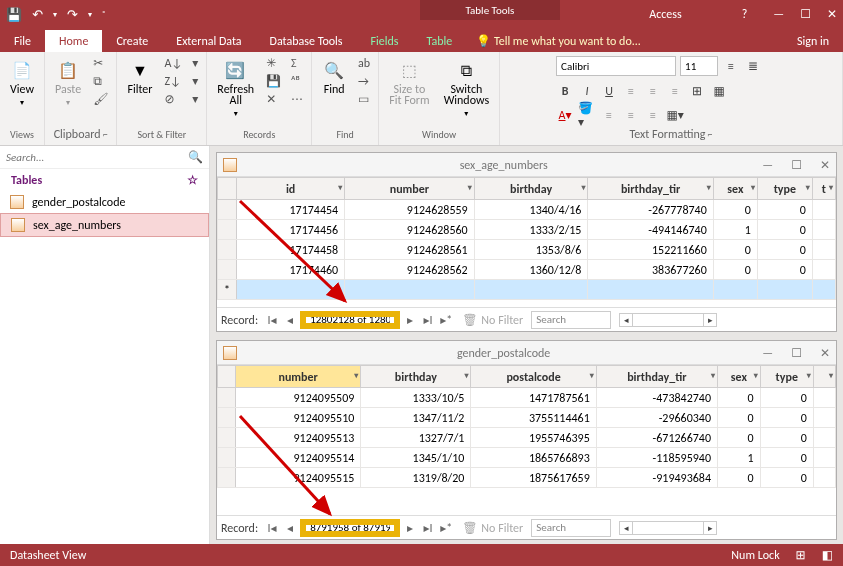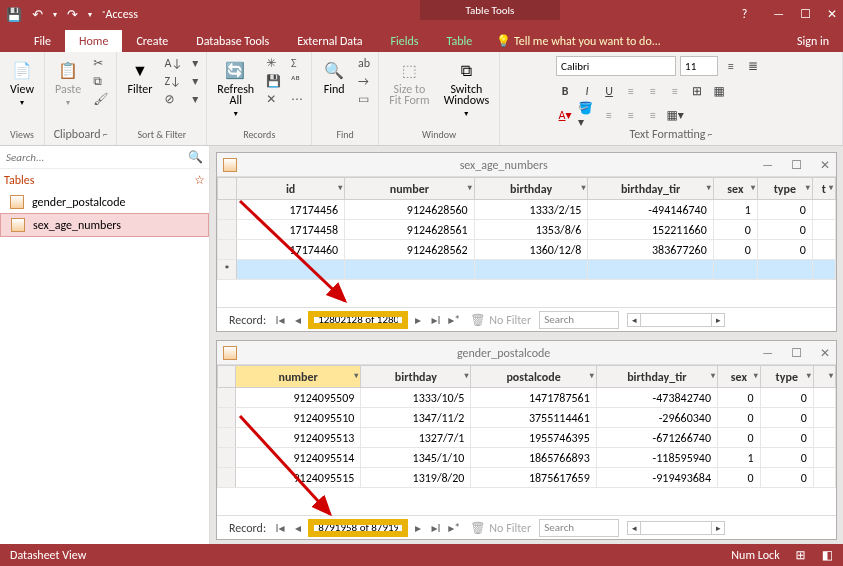--- a/index.html
+++ b/index.html
@@ -1,25 +1,25 @@
 <!DOCTYPE html>
 <html><head>
 <meta charset="utf-8">
 <style>
 *{box-sizing:border-box;margin:0;padding:0;font-family:"Segoe UI",Calibri,sans-serif;font-size:12px}
 body{background:#fff;width:843px;height:566px;overflow:hidden;position:relative}
 .titlebar{height:28px;background:#a4373a;display:flex;align-items:center;color:#fff;padding:0 6px}
 .qat{display:flex;gap:10px;align-items:center}
 .qat span{font-size:13px}
-.app-title{flex:1;text-align:left;font-size:12px}
+.app-title{flex:1;text-align:right;font-size:12px}
 .app-title span{margin-right:60px}
 .table-tools{position:absolute;left:420px;top:0;width:140px;height:20px;background:#8a2e31;display:flex;align-items:center;justify-content:center;color:#fff;font-size:11px}
 .win-btns{display:flex;gap:16px;font-size:13px}
 .win-btns .help{margin-right:10px}
-.menubar{height:24px;background:#a4373a;display:flex;align-items:flex-end;color:#fff;padding-left:20px}
+.menubar{height:24px;background:#a4373a;display:flex;align-items:flex-end;color:#fff;}
 .menubar div{padding:4px 14px;cursor:pointer;font-size:12px}
 .menubar .active{background:#fff;color:#a4373a}
 .menubar .ctx{color:#86efac}
 .tell-me{color:#fef9c3;font-size:11px;padding:4px 10px!important}
 .signin{margin-left:auto;padding:4px 14px}
 .ribbon{height:94px;background:#f3f2f1;border-bottom:1px solid #d0cece;display:flex;position:relative}
 .rgroup{border-right:1px solid #e0dede;padding:4px 6px 2px;display:flex;flex-direction:column;align-items:center;justify-content:space-between}
 .rgroup .ctrls{display:flex;align-items:flex-start;gap:6px;flex:1}
 .rgroup .lbl{font-size:10px;color:#666;padding:2px 0}
 .big-btn{display:flex;flex-direction:column;align-items:center;gap:2px;padding:2px 4px;cursor:pointer;text-align:center;line-height:11px}
@@ -34,41 +34,41 @@
 .fbtn{width:18px;height:18px;display:flex;align-items:center;justify-content:center;cursor:pointer;font-size:12px;color:#444}
 .ded{color:#999}
 .main{position:absolute;top:146px;left:0;right:0;bottom:22px;display:flex}
 .sidebar{width:210px;border-right:1px solid #ddd;background:#fff;display:flex;flex-direction:column}
 .sb-head{display:flex;align-items:center;padding:6px 8px;border-bottom:1px solid #eee}
 .sb-head .t{font-size:15px;color:#a4373a;flex:1;font-weight:normal}
 .sb-head .ic{color:#666;font-size:11px}
 .sb-search{display:flex;padding:4px 6px;align-items:center;border-bottom:1px solid #eee}
 .sb-search input{flex:1;border:none;outline:none;font-style:italic;color:#888;font-size:11px}
 .sb-search .ic{color:#a4373a;font-size:12px}
-.sb-section{padding:4px 4px;font-weight:normal;font-size:12px;display:flex;justify-content:space-between;color:#c2410c}
+.sb-section{padding:4px 11px;font-weight:bold;font-size:12px;display:flex;justify-content:space-between;color:#701a75}
 .sb-item{display:flex;align-items:center;gap:8px;padding:4px 10px;cursor:pointer}
 .sb-item.sel{background:#f8d7d8;border:1px solid #e0a0a0}
 .sb-item .tic{width:14px;height:14px;background:linear-gradient(#fff,#f8d0a0);border:1px solid #d09050}
 .workspace{flex:1;background:#e8e6e4;padding:6px;overflow:hidden;position:relative}
 .subwin{background:#fff;border:1px solid #b0aeae;margin-bottom:8px;display:flex;flex-direction:column}
 .sw1{height:180px}
 .sw2{height:200px}
 .sw-title{height:24px;background:#f5f5f5;border-bottom:1px solid #ddd;display:flex;align-items:center;padding:0 6px;color:#777;font-size:11px}
 .sw-title .tic{width:14px;height:14px;background:linear-gradient(#fff,#f8d0a0);border:1px solid #d09050;margin-right:8px}
 .sw-title .winc{margin-left:auto;display:flex;gap:18px;font-size:12px}
 .grid{flex:1;overflow:auto}
 .grid table{border-collapse:collapse;width:100%}
 .grid th{background:#f4f2f0;border:1px solid #d0cece;padding:2px 4px;font-weight:bold;color:#333;height:22px;position:relative}
 .grid th.sel{background:#ffe699}
 .grid th .dd{position:absolute;right:2px;top:4px;font-size:8px;color:#666}
 .grid td{border:1px solid #e8e6e4;padding:2px 6px;height:20px;text-align:right}
 .grid td.rh{background:#f4f2f0;width:18px;border-right:1px solid #d0cece}
 .grid tr.newrow td{background:#cce8ff}
 .grid tr.newrow td.rh{background:#f4f2f0}
-.navbar{height:24px;border-top:1px solid #ddd;display:flex;align-items:center;padding:0 12px;gap:2px;font-size:11px;color:#444}
+.navbar{height:24px;border-top:1px solid #ddd;display:flex;align-items:center;padding:0 4px;gap:2px;font-size:11px;color:#444}
 .navbar .lbl2{margin-right:4px}
 .navbar .nb{width:16px;text-align:center;cursor:pointer;color:#666}
 .navbar input{width:100px;border:6px solid #eab308;height:18px;padding:0 4px;font-size:11px}
 .navbar .nofilter{color:#aaa;margin:0 6px;display:flex;align-items:center;gap:4px}
 .navbar .srch{border:1px solid #ccc;height:18px;width:80px;padding:0 4px;color:#888;font-size:11px}
 .navbar .sbar{display:flex;align-items:center;margin-left:6px}
 .navbar .sbar .ab{border:1px solid #ccc;width:14px;height:14px;text-align:center;line-height:12px;font-size:9px}
 .navbar .sbar .tr{width:70px;height:14px;border-top:1px solid #ccc;border-bottom:1px solid #ccc}
 .statusbar{position:absolute;bottom:0;left:0;right:0;height:22px;background:#a4373a;color:#fff;display:flex;align-items:center;padding:0 10px;font-size:11px}
 .statusbar .r{margin-left:auto;display:flex;gap:16px;align-items:center}
@@ -94,22 +94,22 @@
     <span>☐</span>
     <span>✕</span>
   </div>
 </div>
 <div class="table-tools">Table Tools</div>
 
 <div class="menubar">
   <div>File</div>
   <div class="active">Home</div>
   <div>Create</div>
+  <div>External Data</div>
   <div>Database Tools</div>
-  <div>External Data</div>
   <div class="ctx">Fields</div>
   <div class="ctx">Table</div>
   <div class="tell-me">💡 <span>Tell me what you want to do...</span></div>
   <div class="signin">Sign in</div>
 </div>
 
 <div class="ribbon">
   <div class="rgroup">
     <div class="ctrls">
       <div class="big-btn">
@@ -282,20 +282,30 @@
                 <th>id<span class="dd">▾</span></th>
                 <th>number<span class="dd">▾</span></th>
                 <th>birthday<span class="dd">▾</span></th>
                 <th>birthday_tir<span class="dd">▾</span></th>
                 <th>sex<span class="dd">▾</span></th>
                 <th>type<span class="dd">▾</span></th>
                 <th>t<span class="dd">▾</span></th>
               </tr>
           </tbody>
             <tbody id="t1b">
+              <tr>
+                <td class="rh"></td>
+                <td>17174454</td>
+                <td>9124628559</td>
+                <td>1340/4/16</td>
+                <td>-267778740</td>
+                <td>0</td>
+                <td>0</td>
+                <td></td>
+              </tr>
               <tr>
                 <td class="rh"></td>
                 <td>17174456</td>
                 <td>9124628560</td>
                 <td>1333/2/15</td>
                 <td>-494146740</td>
                 <td>1</td>
                 <td>0</td>
                 <td></td>
               </tr>

